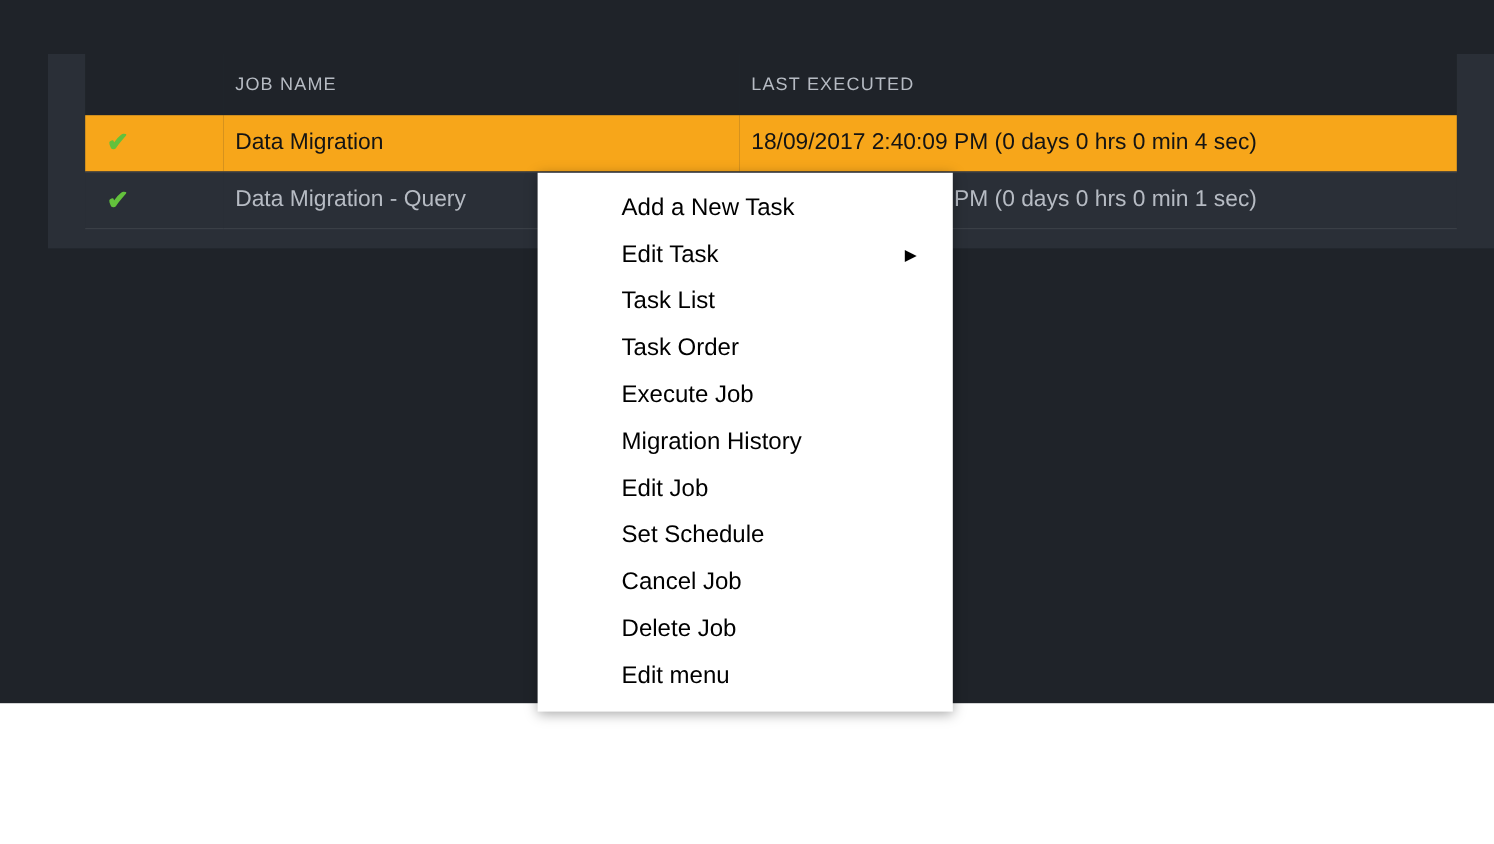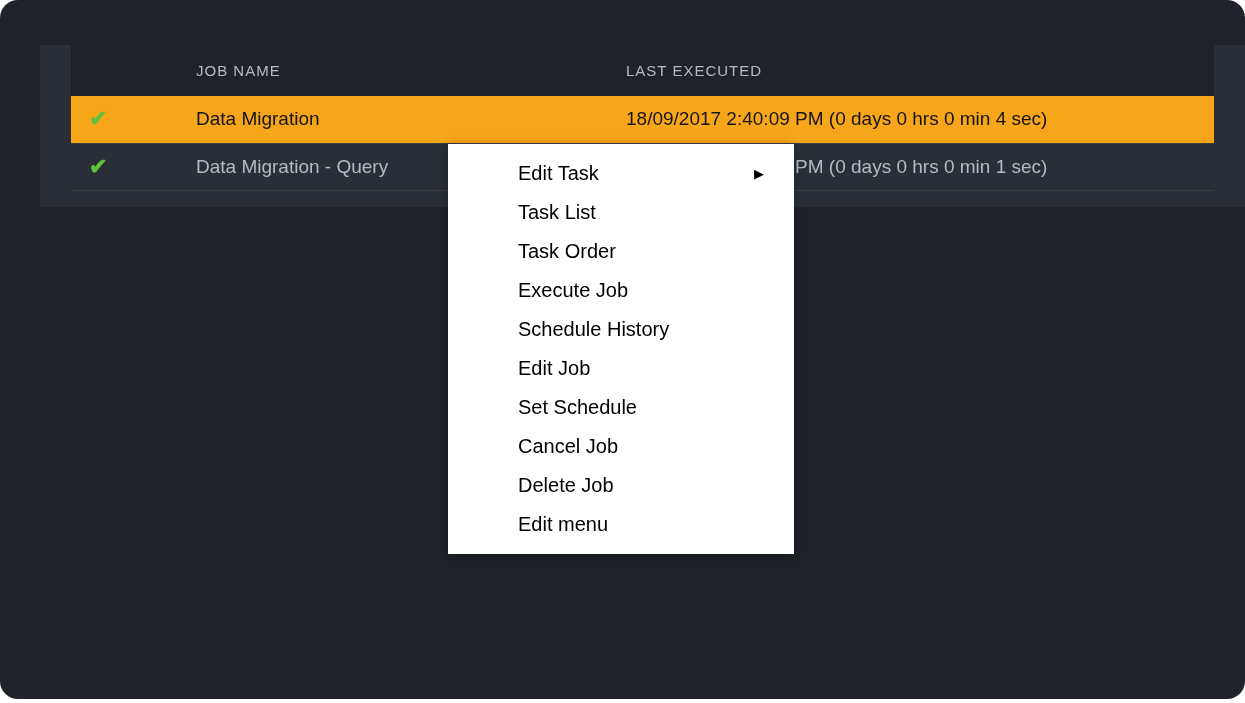--- a/index.html
+++ b/index.html
@@ -6,23 +6,22 @@
   html, body {
     width: 1245px;
     height: 703px;
     background: #ffffff;
     font-family: "Segoe UI", Arial, sans-serif;
     overflow: hidden;
   }
   .app {
     position: relative;
     width: 1245px;
-    height: 699px;
+    height: 586px;
     background: #1f2329;
-    border-radius: 18px;
   }
   .panel {
     position: absolute;
     left: 40px;
     top: 45px;
     right: 0;
     background: #2a2f37;
     padding-top: 0;
     padding-bottom: 16px;
   }
@@ -107,34 +106,37 @@
             <td class="col-name">Data Migration - Query</td>
             <td class="col-exec">18/01/2017 2:46:29 PM (0 days 0 hrs 0 min 1 sec)</td>
           </tr>
         </tbody>
       </table>
     </div>
   </div>
 
   <div class="context-menu">
     <div class="menu-item">
+      <span>Add a New Task</span>
+    </div>
+    <div class="menu-item">
       <span>Edit Task</span>
       <span class="submenu-arrow">▶</span>
     </div>
     <div class="menu-item">
       <span>Task List</span>
     </div>
     <div class="menu-item">
       <span>Task Order</span>
     </div>
     <div class="menu-item">
       <span>Execute Job</span>
     </div>
     <div class="menu-item">
-      <span>Schedule History</span>
+      <span>Migration History</span>
     </div>
     <div class="menu-item">
       <span>Edit Job</span>
     </div>
     <div class="menu-item">
       <span>Set Schedule</span>
     </div>
     <div class="menu-item">
       <span>Cancel Job</span>
     </div>

